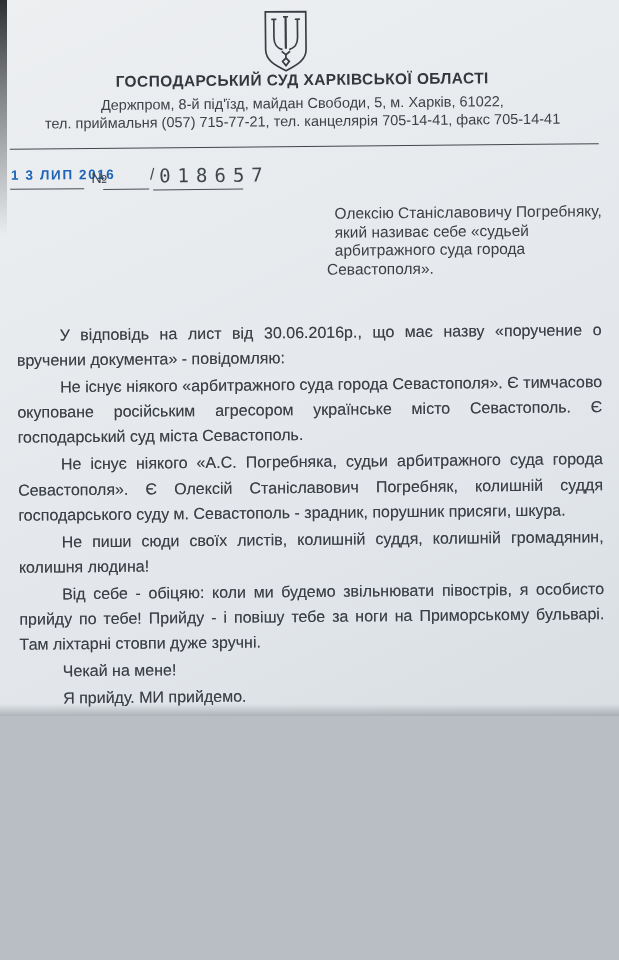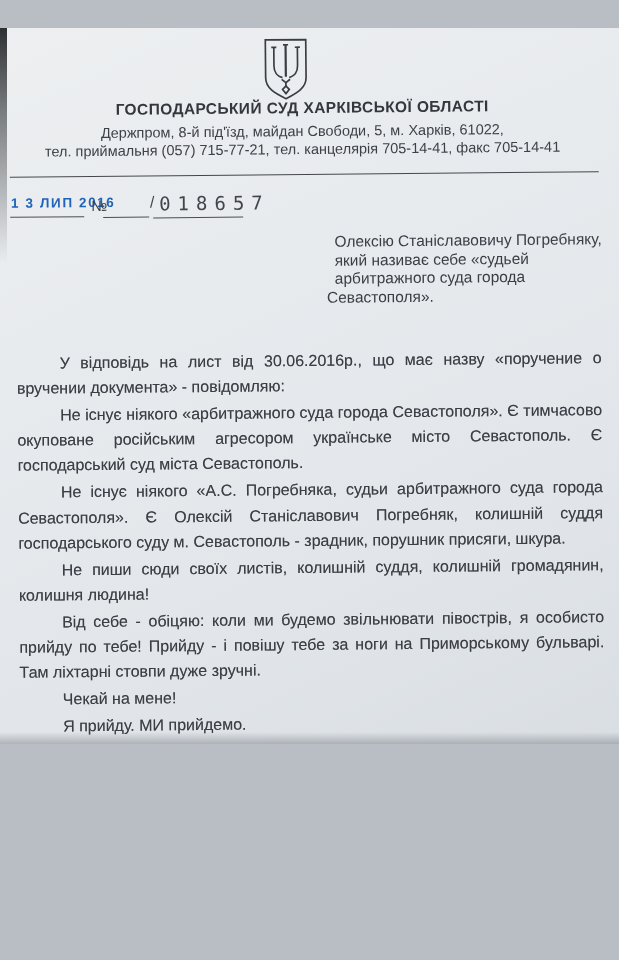--- a/index.html
+++ b/index.html
@@ -1,18 +1,18 @@
 <!DOCTYPE html>
 <html><head>
 <meta charset="utf-8">
 <style>
   html,body{margin:0;padding:0;background:#b9bec4;}
   .photo{position:relative;width:619px;height:716px;overflow:hidden;
     background:linear-gradient(155deg,#edeff1 0%,#e8ebee 35%,#e2e6ea 70%,#d9dee3 100%);
-    font-family:"Liberation Sans",sans-serif;color:#3c4046;margin-top:28px;}
+    font-family:"Liberation Sans",sans-serif;color:#3c4046;}
   .tilt{position:absolute;left:0;top:0;width:619px;height:960px;
     transform:rotate(-0.55deg);transform-origin:50% 50%;}
   .abs{position:absolute;}
   .nowrap{white-space:nowrap;}
   
   .court-name{left:0;top:71px;width:612px;text-align:center;font-weight:bold;
     font-size:15.5px;letter-spacing:.4px;color:#34383e;}
   .addr1{left:0;top:95px;width:612px;text-align:center;font-size:14.5px;color:#3e4248;}
   .addr2{left:0;top:113px;width:612px;text-align:center;font-size:14.5px;color:#3e4248;}
   .hr{left:13px;top:146px;width:589px;height:0;border-top:1.6px solid #43474d;}

